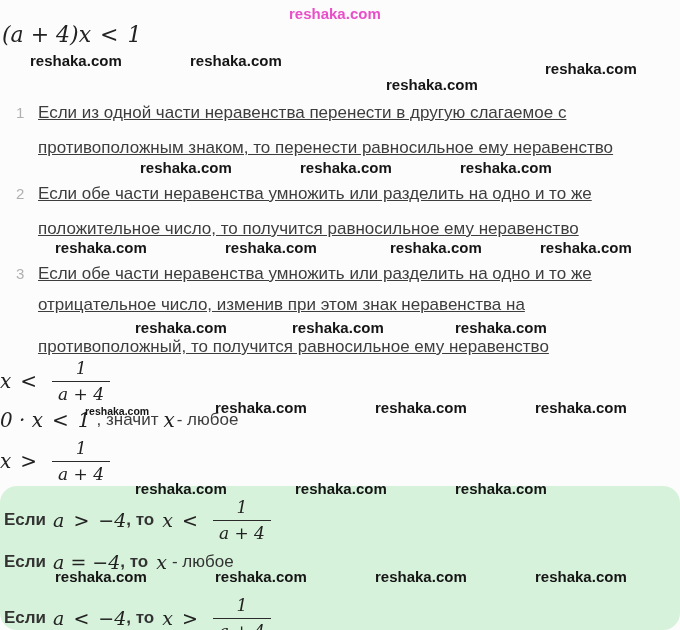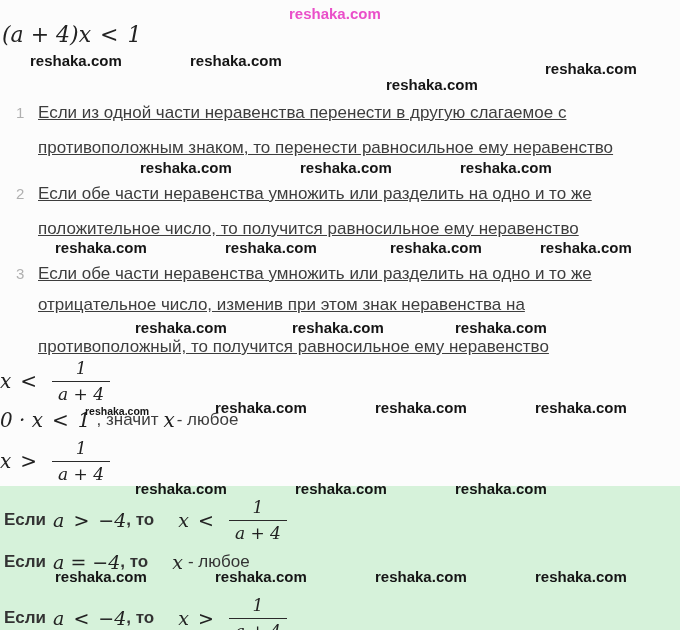--- a/index.html
+++ b/index.html
@@ -36,25 +36,25 @@
     font-family:"DejaVu Serif", serif; font-style:italic; color:#222;
     font-size:17px; line-height:1.2; margin-left:6px;
   }
   .fn { align-self:stretch; text-align:center; border-bottom:1.6px solid #2a2a2a; padding:0 6px 2px; }
   .fd { padding:2px 6px 0; }
   .note { font-size:17px; color:#3d3d3d; font-style:normal; }
   .note-sep { margin-left:6px; }
   .note-var { margin-left:5px; font-size:17px; }
   .note-tail { margin-left:2px; }
   
-  .answer { position:absolute; left:0; top:486px; width:680px; height:144px; z-index:1; }
+  .answer { position:absolute; left:0; top:486px; width:680px; height:144px; z-index:1;border-radius:17px; }
   .case { position:absolute; display:flex; align-items:center; z-index:2; }
   .case b { font-size:17px; color:#333; font-weight:700; }
   .case .prefix { margin-right:7px; }
-  .case .sep { margin-right:24px; }
+  .case .sep { margin-right:8px; }
   .case .m { font-size:19px; }
   .case .tail { font-size:17px; color:#333; margin-left:5px; font-weight:400; }
 </style>
 </head>
 <body>
 
 <div class="page">
 
   <span class="wm accent" style="left: 289px; top: 5px; color: rgb(234, 79, 201);">reshaka.com</span>
   <span class="wm" style="left:30px;top:52px">reshaka.com</span>

